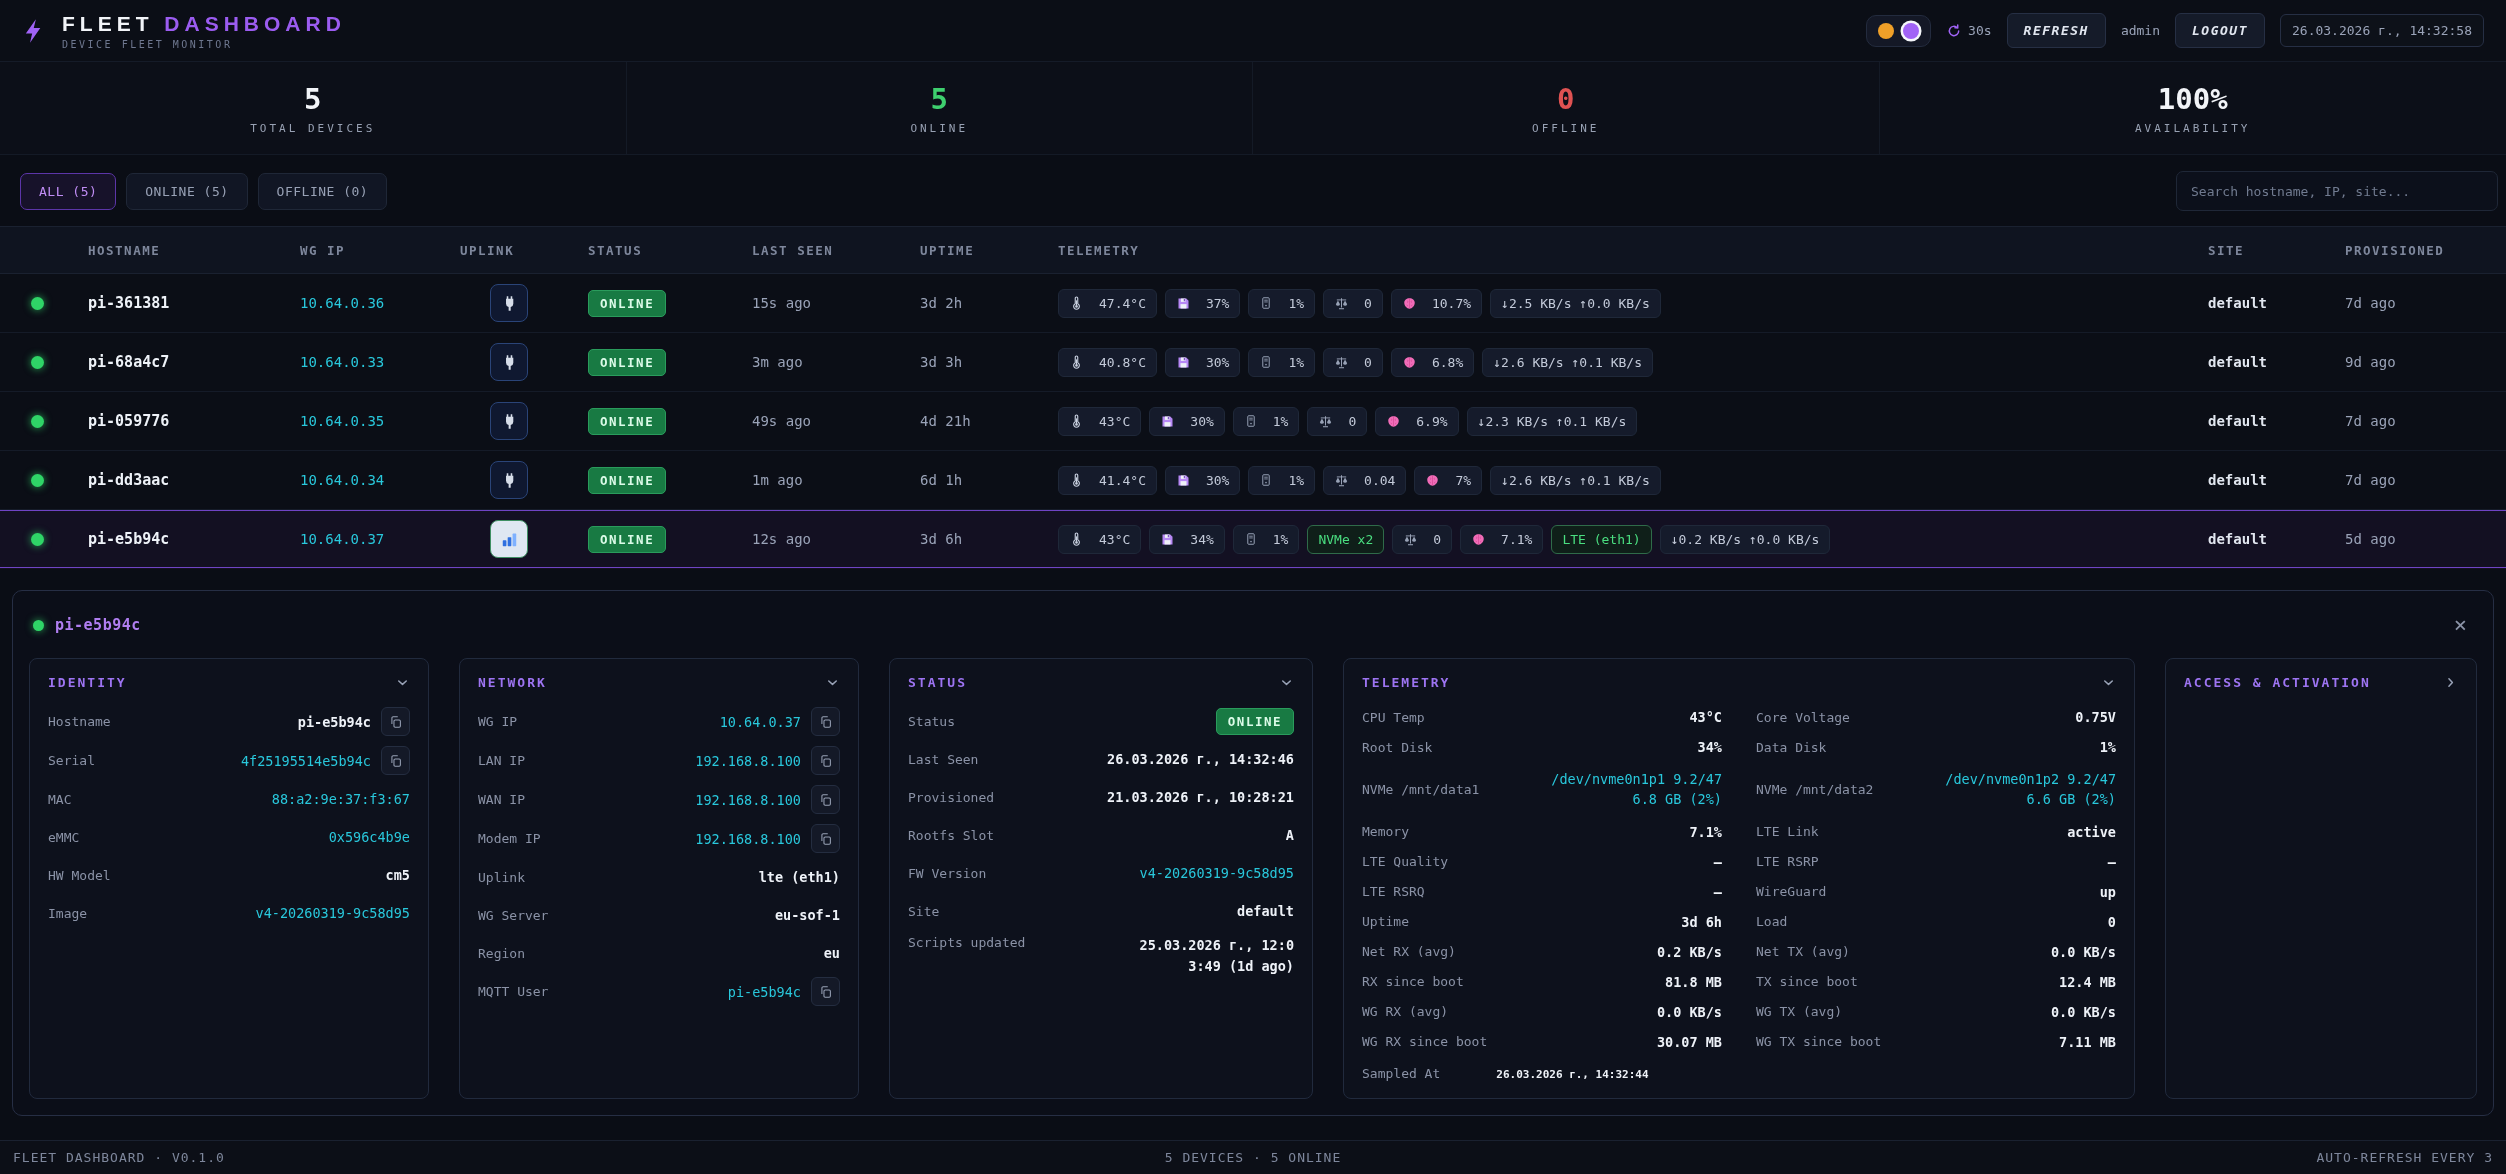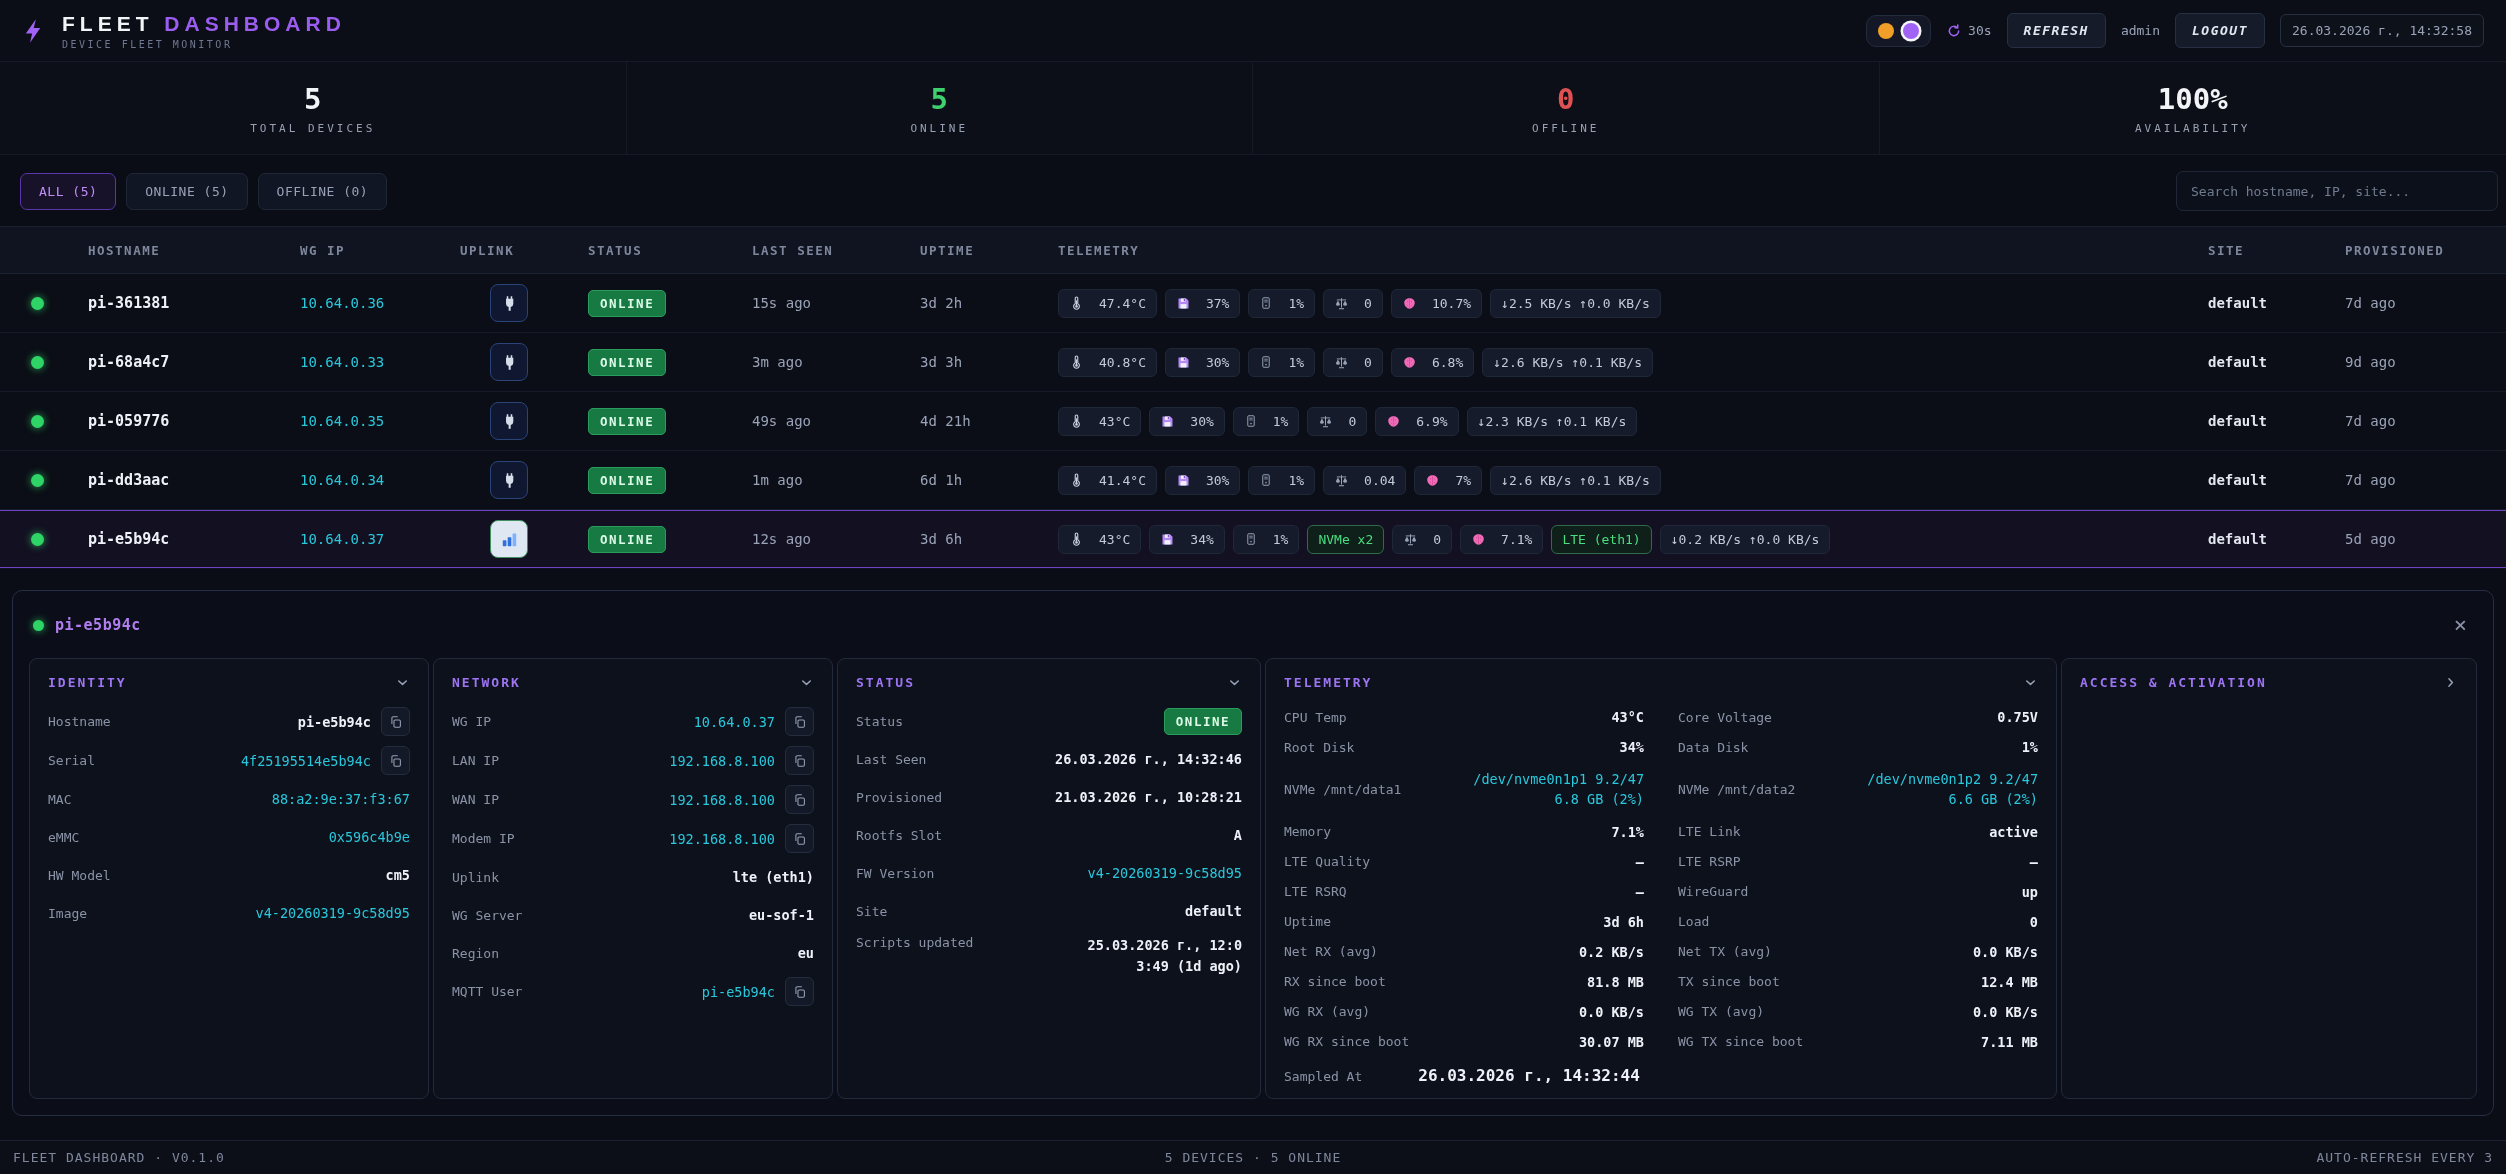--- a/index.html
+++ b/index.html
@@ -127,21 +127,21 @@
   }
   .detail-header {
     display: flex; align-items: center; gap: 11px; padding: 21px 20px 18px;
   }
   .detail-header .statusdot { width: 11px; height: 11px; }
   .detail-hostname { color: #b07ef0; font-size: 15px; font-weight: bold; letter-spacing: 0.5px; }
   .close-btn {
     margin-left: auto; background: none; border: none; color: #8b93a7; font-size: 22px; line-height: 1;
     padding: 2px 6px;
   }
-  .cards { display: flex; gap: 4px; padding: 2px 16px 16px; align-items: center; }
+  .cards { display: flex; gap: 30px; padding: 2px 16px 16px; align-items: center; }
   .card {
     background: #0d111c; border: 1px solid #212a3d; border-radius: 8px;
     padding: 16px 18px; height: 441px; overflow: hidden;
   }
   .card.identity { width: 400px; flex: none; }
   .card.network { width: 400px; flex: none; }
   .card.status { width: 424px; flex: none; }
   .card.telemetry { width: 792px; flex: none; }
   .card.access { flex: 1; }
   .card-title-row { display: flex; align-items: center; justify-content: space-between; margin-bottom: 12px; }
@@ -159,21 +159,21 @@
   .tele-grid {
     display: grid; grid-template-columns: 150px minmax(0,1fr) 34px 150px minmax(0,1fr);
     align-items: center;
   }
   .tele-grid .tl { color: #8b93a7; font-size: 13px; padding: 7px 0; white-space: nowrap; }
   .tele-grid .tv { text-align: right; font-size: 13.5px; font-weight: bold; color: #eef2f8; padding: 7px 0; }
   .tele-grid .tv.cyan { color: #29c8dc; font-weight: normal; }
   .tele-grid .tv.nvme { max-width: 21ch; word-break: break-all; line-height: 1.5; justify-self: end; }
   .sampled-row { display: flex; gap: 56px; margin-top: 9px; align-items: baseline; }
   .sampled-row .kv-l { font-size: 13px; }
-  .sampled-row .sv { font-size: 16px; font-weight: bold; color: #eef2f8; }
+  .sampled-row .sv { font-size: 11px; font-weight: bold; color: #eef2f8; }
 
   
   .app-footer {
     position: absolute; left: 0; right: 0; bottom: 0; height: 34px;
     display: flex; align-items: center; padding: 0 13px;
     background: #0c0f17; border-top: 1px solid #1a2130;
     color: #7e879c; font-size: 13px; letter-spacing: 1px;
   }
   .app-footer .f-left { flex: 1; text-align: left; white-space: nowrap; }
   .app-footer .f-center { flex: 1; text-align: center; white-space: nowrap; }

